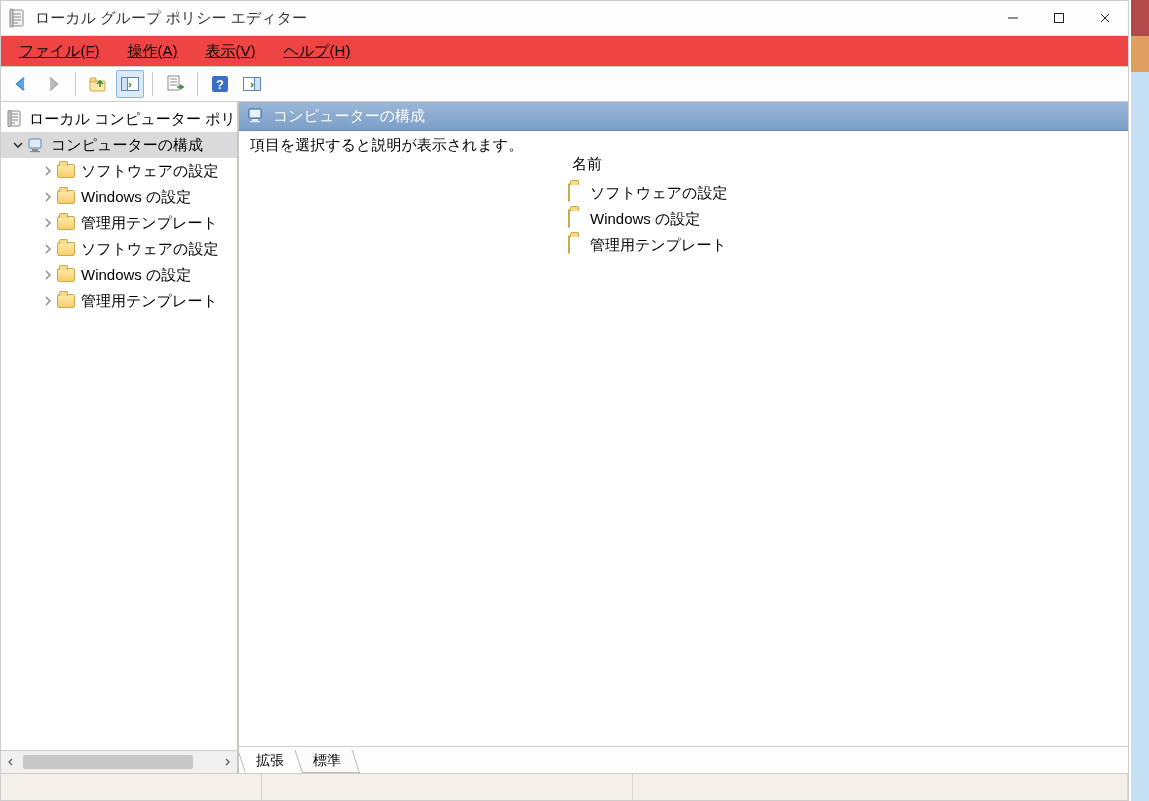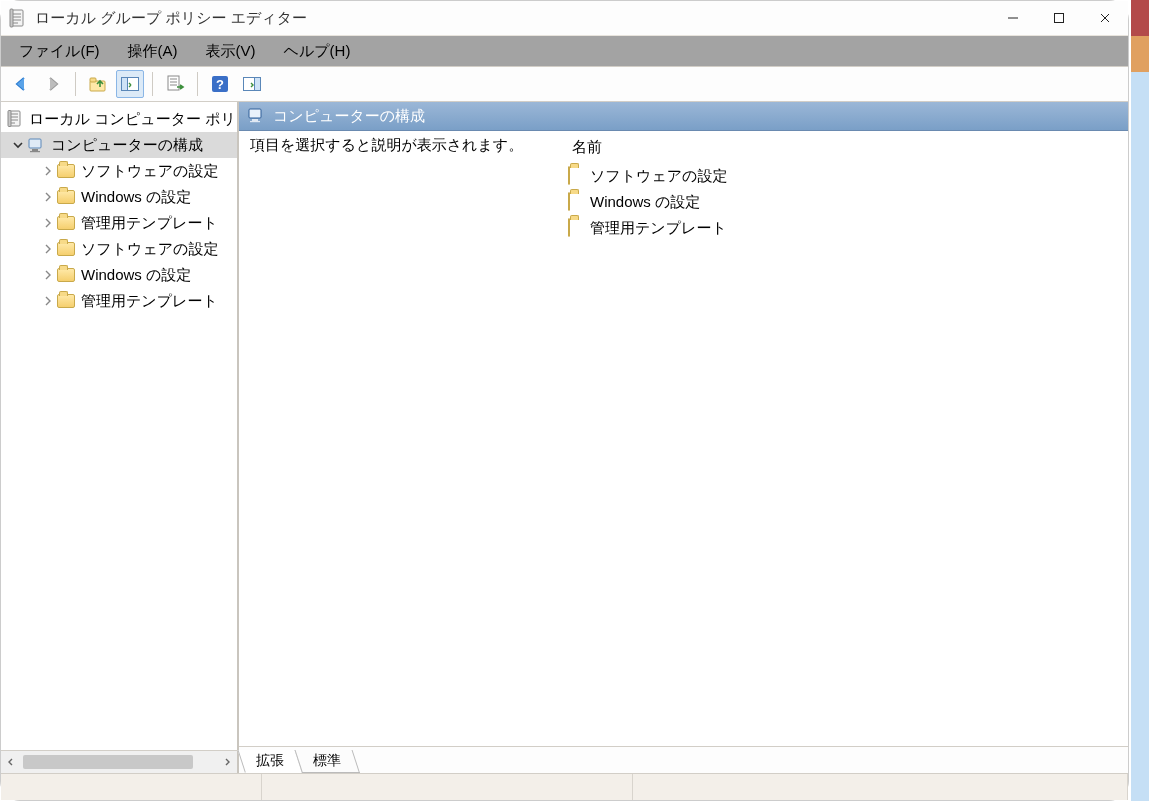--- a/index.html
+++ b/index.html
@@ -5,21 +5,21 @@
   html,body{margin:0;padding:0;font-family:"Yu Gothic UI","Meiryo UI","MS PGothic",sans-serif;font-size:14px;color:#000;background:#fff;}
   .window{width:1149px;height:801px;background:#f3efe9;display:flex;flex-direction:column;border:1px solid #ccc;box-sizing:border-box;position:relative;}
   
   .titlebar{height:34px;background:#fdfdfd;display:flex;align-items:center;padding:0 0 0 8px;border-bottom:1px solid #e8e4dd;}
   .titlebar .app-icon{width:18px;height:20px;margin-right:8px;}
   .titlebar .title{flex:0 0 auto;font-size:15px;color:#333;}
   .titlebar .spacer{flex:1;}
   .win-btn{width:46px;height:32px;display:flex;align-items:center;justify-content:center;}
   .win-btn svg{stroke:#222;}
   
-  .menubar{height:30px;background:#a3a3a3;display:flex;align-items:center;padding-left:4px;border-bottom:1px solid #d2cec7;}
+  .menubar{height:30px;background:#ef4444;display:flex;align-items:center;padding-left:4px;border-bottom:1px solid #d2cec7;text-decoration:underline;}
   .menubar .menu-item{padding:3px 14px;font-size:15px;}
   
   .toolbar{height:34px;background:#fdfdfd;display:flex;align-items:center;padding-left:4px;border-bottom:1px solid #d2cec7;gap:0;}
   .tb-btn{width:28px;height:28px;display:flex;align-items:center;justify-content:center;margin:0 2px;}
   .tb-btn.active{background:#dceaf7;border:1px solid #8ab6e6;border-radius:2px;box-sizing:border-box;}
   .tb-sep{width:1px;height:24px;background:#cfcbc4;margin:0 6px;}
   
   .body{flex:1;display:flex;min-height:0;background:#fff;}
   .tree-pane{width:236px;border-right:2px solid #c9c5be;display:flex;flex-direction:column;background:#fff;}
   .tree{flex:1;overflow:hidden;padding-top:4px;}
@@ -37,40 +37,40 @@
   .tree-scroll .sb-btn{width:20px;height:20px;display:flex;align-items:center;justify-content:center;}
   .tree-scroll .sb-track{flex:1;height:18px;background:#f0f0f0;position:relative;}
   .tree-scroll .sb-thumb{position:absolute;left:2px;top:2px;right:24px;bottom:2px;background:#c8c8c8;border-radius:2px;}
   
   .content-pane{flex:1;display:flex;flex-direction:column;min-width:0;}
   .content-header{height:28px;background:linear-gradient(#9bb7d7,#7a9fc7);color:#fff;display:flex;align-items:center;padding-left:8px;font-size:15px;border-bottom:1px solid #6a8ab0;}
   .content-header .hdr-icon{width:18px;height:18px;margin-right:8px;}
   .content-body{flex:1;display:flex;background:#fff;border:1px solid #fff;}
   .desc-col{width:320px;padding:4px 10px 4px 10px;font-size:15px;box-sizing:border-box;}
   .list-col{flex:1;padding:4px 8px;}
-  .list-header{font-size:15px;padding:2px 4px 6px 4px;border-bottom:0px;}
+  .list-header{font-size:15px;padding:2px 4px 6px 4px;border-bottom:0px;margin-top:17px;}
   .list-row{display:flex;align-items:center;height:26px;font-size:15px;}
   .list-row .folder-icon{width:18px;height:18px;margin-right:4px;}
   
   .tabs-row{height:26px;display:flex;align-items:flex-end;background:#fdfdfd;border-top:1px solid #d2cec7;padding-left:6px;}
   .tab{padding:2px 14px 2px 14px;border:1px solid #bbb;border-top:none;background:#fcfcfc;font-size:14px;margin-right:-1px;position:relative;}
   .tab.active{background:#fff;border-bottom:1px solid #fff;}
   .tab-slash{transform:skewX(18deg);transform-origin:bottom left;}
   .tab .tab-inner{display:inline-block;transform:skewX(-18deg);}
   .statusbar{height:26px;background:#f3efe9;border-top:1px solid #d2cec7;display:flex;}
   .statusbar .cell{border-right:1px solid #d8d4cd;height:100%;}
   .statusbar .cell.c1{width:260px;}
   .statusbar .cell.c2{width:370px;}
   
   .rstrip{position:absolute;right:0;width:18px;}
   .rstrip.a{top:0;height:36px;background:#b34a4a;}
   .rstrip.b{top:36px;height:36px;background:#e0a060;}
   .rstrip.c{top:72px;bottom:0;background:#c5dff5;}
   .app-frame{position:relative;width:1149px;height:801px;}
-  .window{position:absolute;left:0;top:0;right:0px;bottom:0;width:auto;border-radius:20px;}
+  .window{position:absolute;left:0;top:0;right:0px;bottom:0;width:auto;}
   
   .folder-glyph{width:18px;height:14px;background:linear-gradient(#ffe9a8,#f5cf6e);border:1px solid #c9a94a;border-radius:2px;position:relative;box-sizing:border-box;}
   .folder-glyph:before{content:"";position:absolute;left:1px;top:-4px;width:7px;height:4px;background:#f7da88;border:1px solid #c9a94a;border-bottom:none;border-radius:2px 2px 0 0;}
 </style>
 </head>
 <body>
 
 <div class="app-frame">
   <div class="rstrip a"></div>
   <div class="rstrip b"></div>

